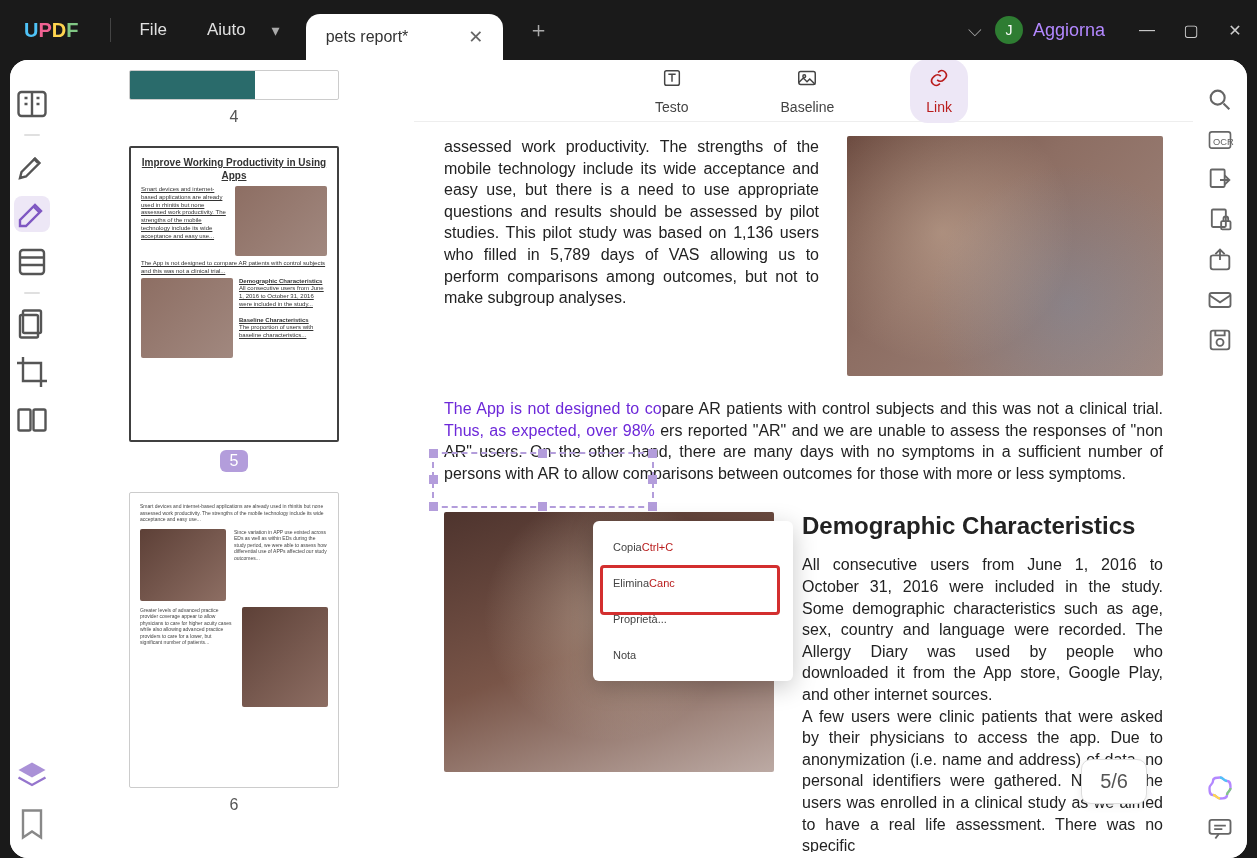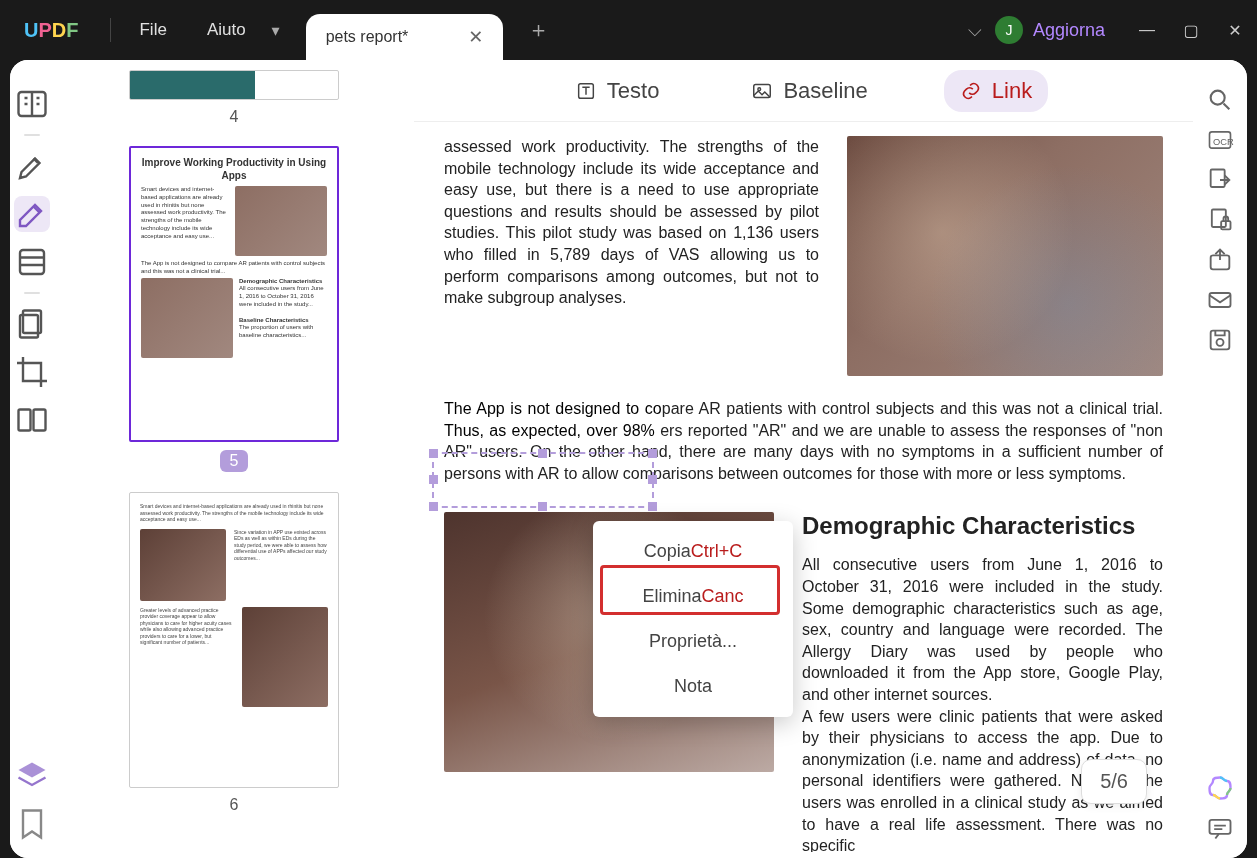--- a/index.html
+++ b/index.html
@@ -22,56 +22,56 @@
 .workspace { position:relative; height:798px; background:#fff; border-radius:18px; margin:0 10px; display:flex; overflow:hidden; }
 .lsb { width:44px; background:#fff; border-right:0; display:flex; flex-direction:column; align-items:center; padding-top:26px; gap:12px; }
 .lsb .ic { width:36px; height:36px; border-radius:8px; display:flex; align-items:center; justify-content:center; color:#555; cursor:pointer; }
 .lsb .ic.active { background:#ede7f6; color:#7e57c2; }
 .lsb .ic.bottom-layers { color:#9575cd; margin-top:auto; }
 .lsb .ic.bookmark { margin-bottom:16px; color:#888; }
 .lsb .div { width:16px; height:2px; background:#e0e0e0; border-radius:1px; }
 .thumbs { width:360px; background:#fff; padding:10px 60px 0 60px; overflow:hidden; }
 .thumb-wrap { text-align:center; margin-bottom:20px; }
 .thumb { width:210px; height:auto; margin:0 auto 8px; border:1px solid #ccc; border-radius:2px; background:#fff; }
-.thumb.selected { border:2px solid #6d28d9; }
+.thumb.selected { border:2px solid #404040;text-decoration:underline; }
 .thumb-num { font-size:16px; color:#555; }
 .thumb-num.badge { display:inline-block; background:#b39ddb; color:#fff; border-radius:6px; padding:2px 10px; }
 .th4 { height:30px; background:linear-gradient(to right,#2a6b6b 60%,#fff 60%); }
 .th5 { height:296px; padding:8px 10px; font-size:6px; color:#333; line-height:1.3; text-align:left; }
 .th5 h4 { font-size:10px; text-align:center; margin-bottom:4px; }
 .th5 .row { display:flex; gap:6px; margin-bottom:4px; }
 .th5 .img { background:linear-gradient(135deg,#8d6e63,#a1887f); border-radius:2px; }
 .th6 { height:296px; padding:10px; font-size:5px; color:#444; line-height:1.3; text-align:left; }
 .th6 .row { display:flex; gap:8px; margin-bottom:6px; }
 .th6 .img { background:linear-gradient(135deg,#5d4037,#8d6e63); border-radius:2px; }
 .page { flex:1; background:#fff; position:relative; overflow:hidden; }
 .toolbar { height:62px; display:flex; align-items:center; justify-content:center; gap:60px; border-bottom:1px solid #eee; }
-.tool { display:flex; align-items:center; gap:10px; font-size:22px; color:#444; padding:8px 16px; border-radius:18px; cursor:pointer; }
+.tool { display:flex; align-items:center; gap:10px; font-size:14px; color:#444; padding:8px 16px; border-radius:18px; cursor:pointer;flex-direction:column; }
 .tool.active { background:#ede7f6; color:#b91c1c; }
 .tool svg { width:22px; height:22px; }
 .doc { position:relative; padding:14px 30px 0 30px; height:730px; overflow:hidden; font-size:16px; color:#222; }
 .col-top { display:flex; gap:28px; }
 .col-top .txt { flex:1; text-align:justify; line-height:1.35; }
 .hero { width:316px; height:240px; background:linear-gradient(135deg,#6d4c41 0%,#8d6e63 40%,#a1887f 100%); border-radius:2px; position:relative; overflow:hidden; }
 .hero::after{content:"";position:absolute;inset:0;background:radial-gradient(circle at 30% 40%,rgba(255,230,200,.3),transparent 50%),radial-gradient(circle at 70% 70%,rgba(100,150,200,.25),transparent 50%);}
 .sel-box { position:absolute; left:422px; top:392px; width:222px; height:56px; border:2px dashed #b39ddb; }
 .handle { position:absolute; width:9px; height:9px; background:#b39ddb; }
 .h-tl{top:-5px;left:-5px}.h-tm{top:-5px;left:50%;margin-left:-5px}.h-tr{top:-5px;right:-5px}
 .h-ml{top:50%;left:-5px;margin-top:-5px}.h-mr{top:50%;right:-5px;margin-top:-5px}
 .h-bl{bottom:-5px;left:-5px}.h-bm{bottom:-5px;left:50%;margin-left:-5px}.h-br{bottom:-5px;right:-5px}
-.sel-txt { color:#000000; }
+.sel-txt { color:#6d28d9; }
 .para2 { margin-top:22px; text-align:justify; line-height:1.35; }
 .col-bot { display:flex; gap:28px; margin-top:28px; }
 .bot-img { width:330px; height:260px; background:linear-gradient(160deg,#4e342e 0%,#795548 50%,#bcaaa4 100%); border-radius:2px; position:relative; overflow:hidden;}
 .bot-img::after{content:"";position:absolute;inset:0;background:radial-gradient(circle at 50% 40%,rgba(250,240,220,.35),transparent 55%);}
 .demo { flex:1; }
 .demo h2 { font-size:24px; font-weight:700; margin-bottom:14px; }
 .demo p { text-align:justify; line-height:1.35; }
 .ctx { position:absolute; left:583px; top:461px; width:200px; background:#fff; border-radius:6px; box-shadow:0 6px 24px rgba(0,0,0,.22); padding:8px 0; z-index:50; }
-.ctx-row { display:flex; justify-content:center; padding:12px 20px; font-size:18px; color:#444; cursor:pointer; }
+.ctx-row { display:flex; justify-content:flex-start; padding:12px 20px; font-size:11px; color:#444; cursor:pointer; }
 .ctx-row .sc { color:#b91c1c; }
 .ctx-hl { position:absolute; left:590px; top:505px; width:180px; height:50px; border:3px solid #d32f2f; border-radius:4px; z-index:60; pointer-events:none; }
 .rsb { width:54px; background:#fff; display:flex; flex-direction:column; align-items:center; padding-top:26px; gap:12px; color:#666; }
 .rsb .ic { width:28px; height:28px; display:flex; align-items:center; justify-content:center; cursor:pointer; }
 .rsb .spacer { flex:1; }
 .rsb .ai { width:28px; height:28px; }
 .page-ind { position:absolute; right:100px; bottom:54px; background:#fff; border:1px solid #ddd; border-radius:10px; padding:10px 18px; font-size:20px; color:#555; box-shadow:0 2px 8px rgba(0,0,0,.08); }
 svg { display:block; }
 </style>
 </head>

